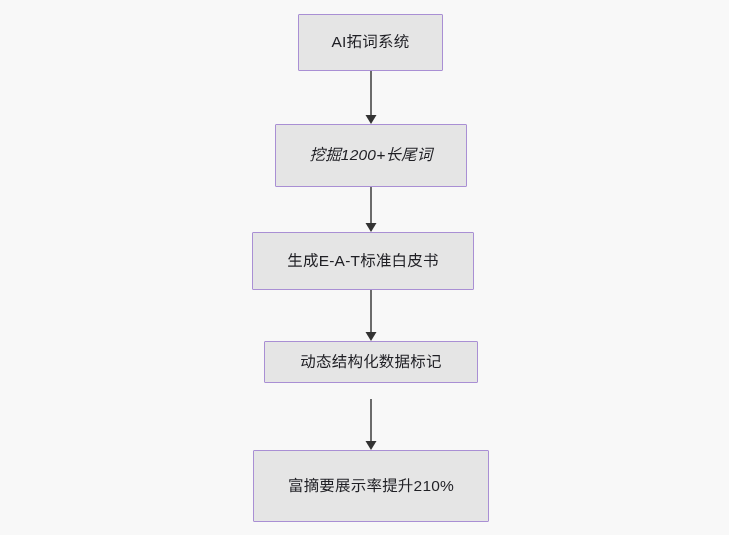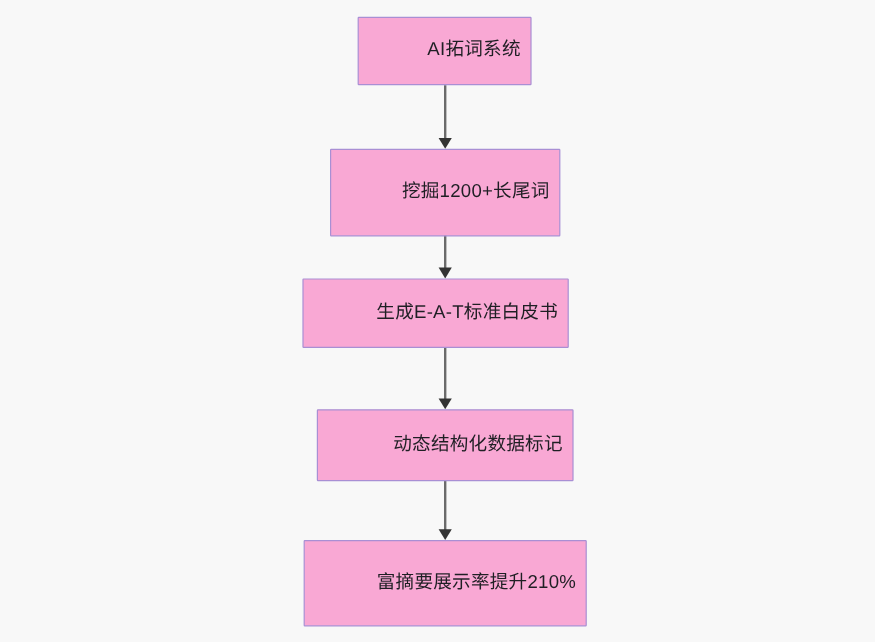--- a/index.html
+++ b/index.html
@@ -15,26 +15,26 @@
     overflow: hidden;
   }
   #flowchart-canvas {
     position: relative;
     width: 729px;
     height: 535px;
   }
   .node {
     position: absolute;
     box-sizing: border-box;
-    background: #f9a8d4;
+    background: #e5e5e5;
     border: 1.4px solid #a98fd4;
     border-radius: 1px;
     display: flex;
     align-items: center;
-    justify-content: flex-end;
+    justify-content: center;
     color: #1f1f24;
     font-size: 15.5px;
     line-height: 1.2;
     letter-spacing: 0.2px;
     white-space: nowrap;
     user-select: none;
   }
   .node-label {
     display: block;
     padding: 0 8px;
@@ -76,29 +76,29 @@
 
   <svg class="edge" style="left:361px; top:399px; width:20px; height:51px;" viewBox="0 0 20 51" width="20" height="51">
     <path class="edge-line" d="M10 0 L10 43"></path>
     <polygon class="edge-head" points="4.5,42 15.5,42 10,51"></polygon>
   </svg>
 
   <div class="node" style="left:298px; top:14px; width:145px; height:57px;">
     <span class="node-label">AI拓词系统</span>
   </div>
 
-  <div class="node" style="left:275px; top:124px; width:192px; height:73px;">
+  <div class="node" style="left:275px; top:124px; width:192px; height:63px;font-style:italic;">
     <span class="node-label">挖掘1200+长尾词</span>
   </div>
 
   <div class="node" style="left:252px; top:232px; width:222px; height:58px;">
     <span class="node-label">生成E-A-T标准白皮书</span>
   </div>
 
-  <div class="node" style="left:264px; top:341px; width:214px; height:60px;">
+  <div class="node" style="left:264px; top:341px; width:214px; height:42px;">
     <span class="node-label">动态结构化数据标记</span>
   </div>
 
   <div class="node" style="left:253px; top:450px; width:236px; height:72px;">
     <span class="node-label">富摘要展示率提升210%</span>
   </div>
 
 </div>
 
 </body></html>

